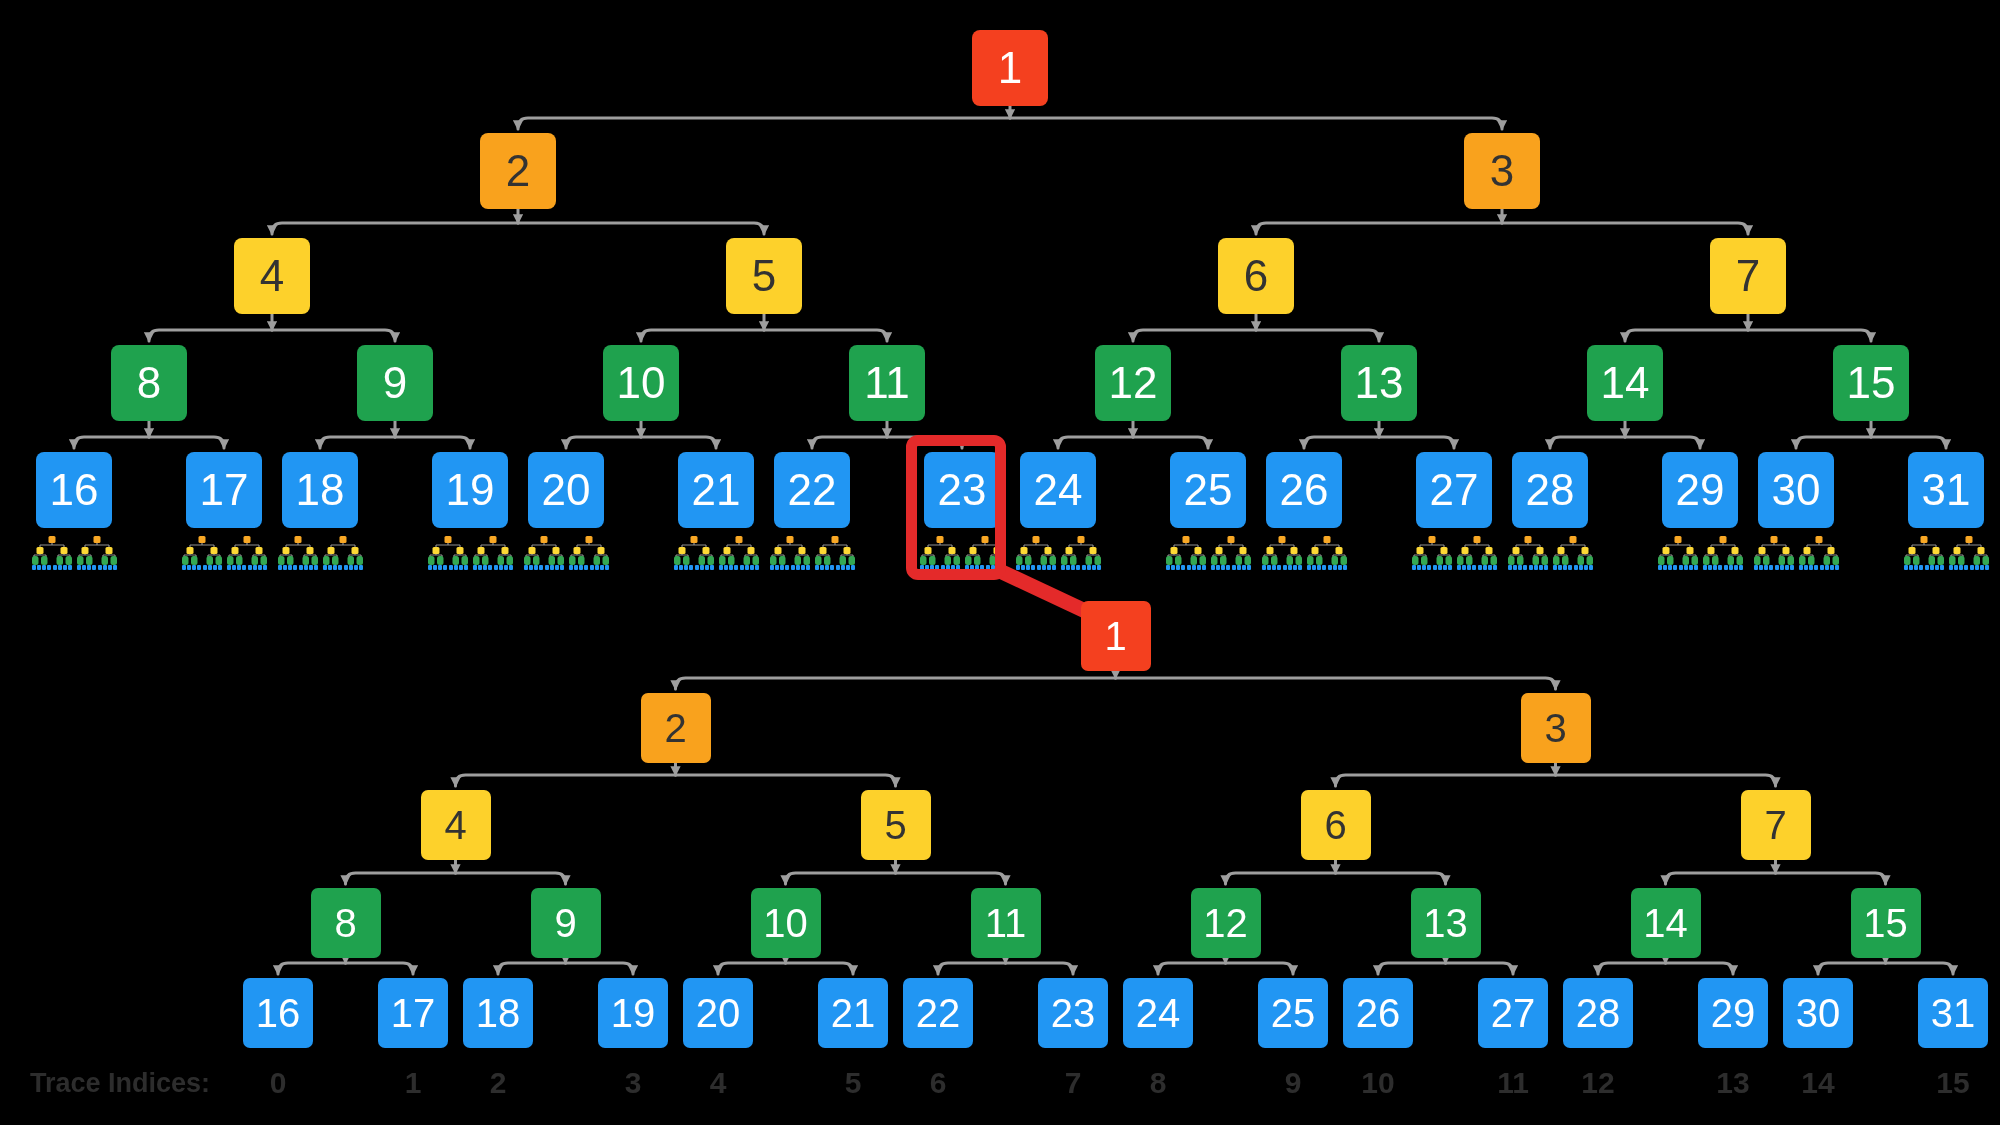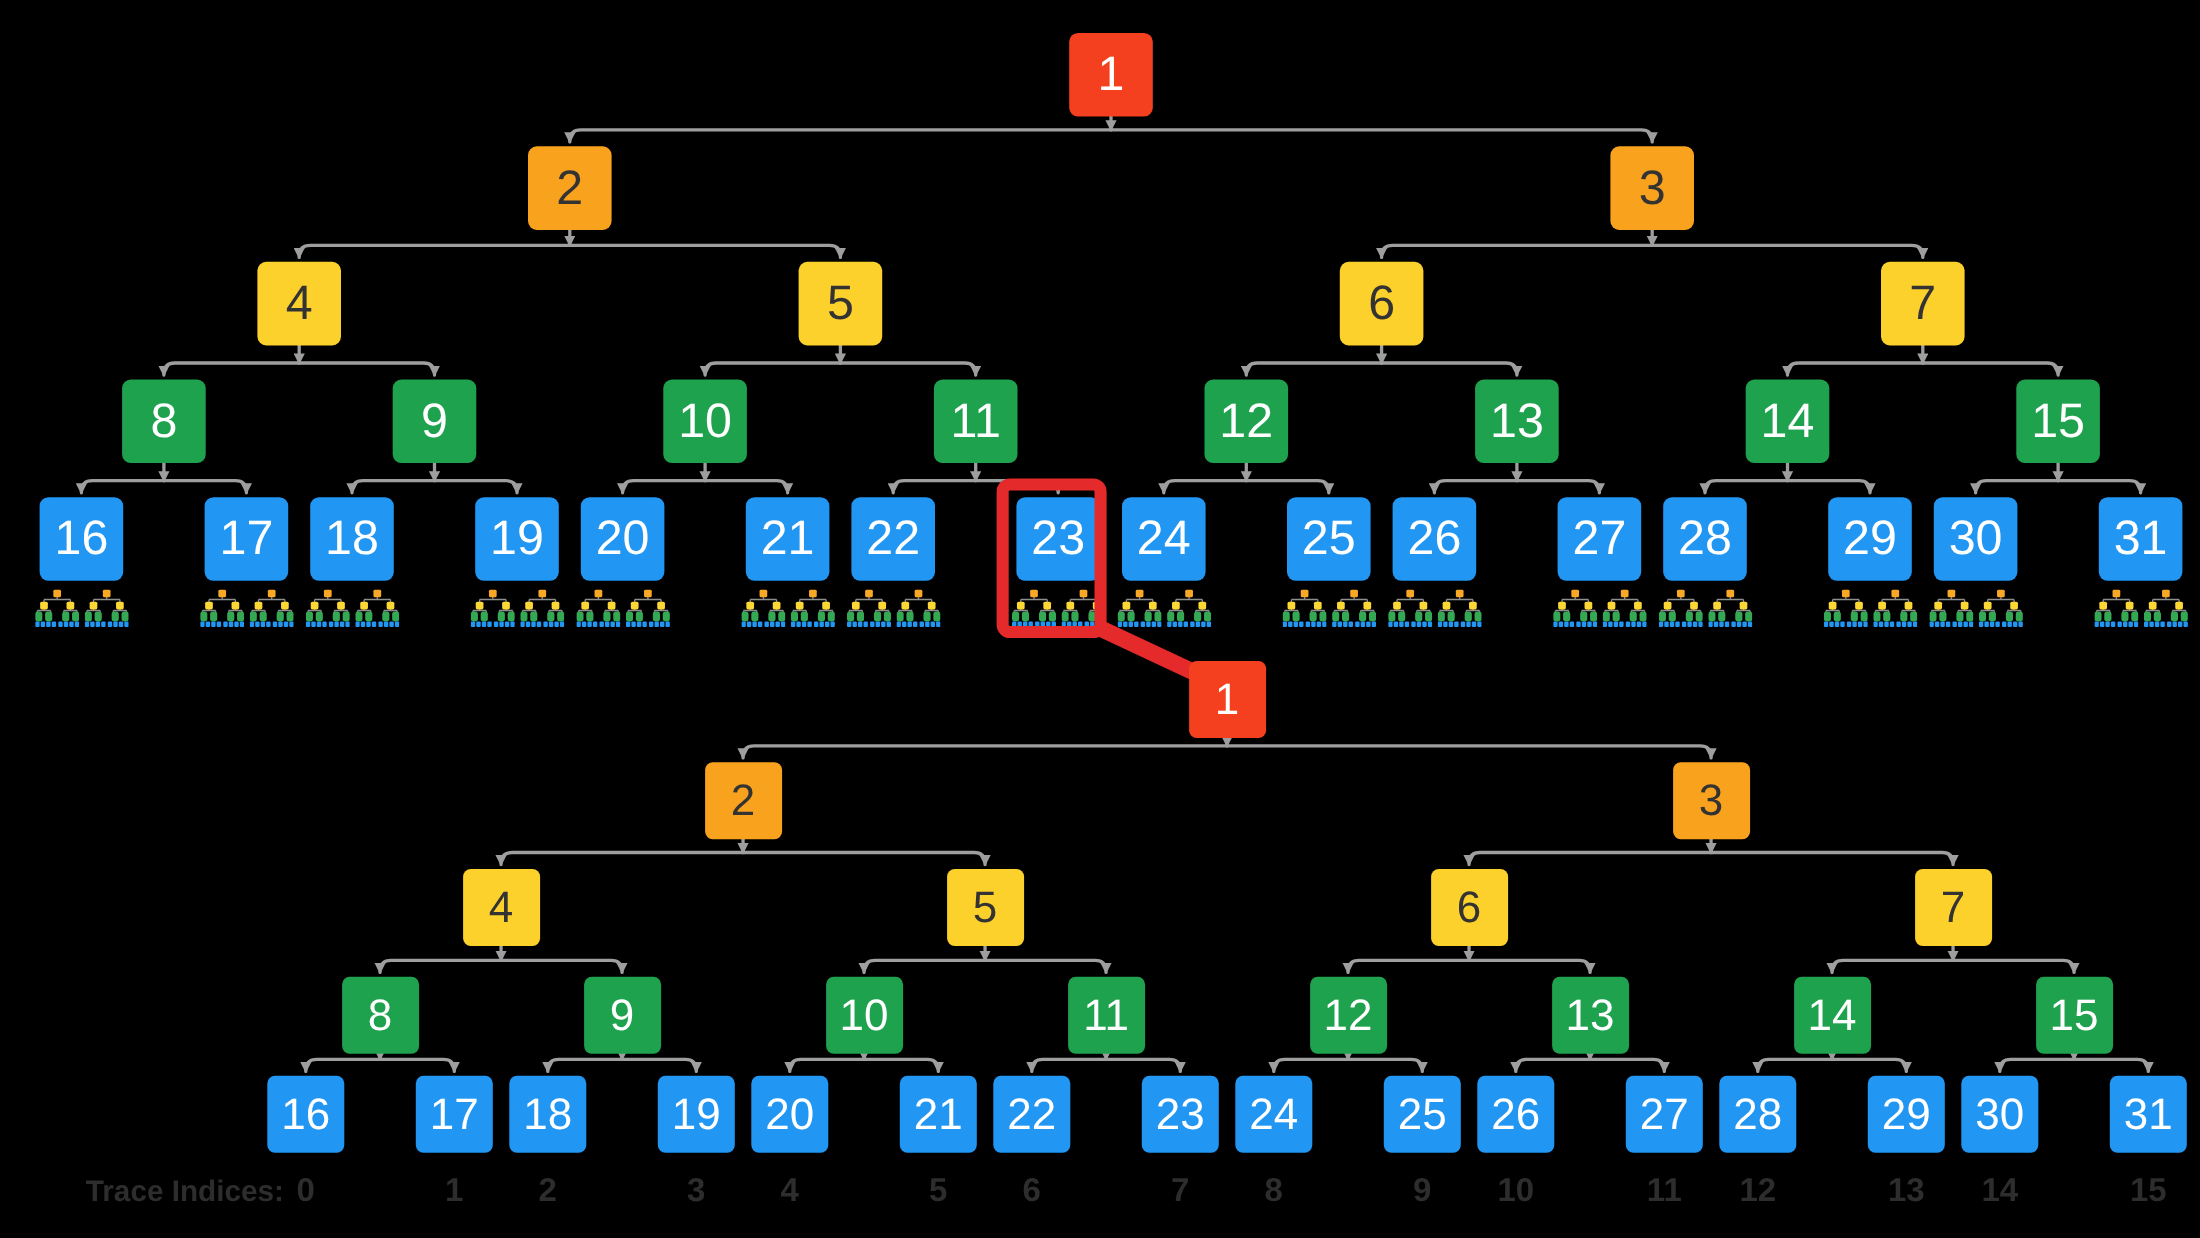--- a/index.html
+++ b/index.html
@@ -911,21 +911,21 @@
       <div class="node bottom" style="left: 1478px; top: 978px; width: 70px; height: 70px; background: rgb(33, 150, 243); color: rgb(255, 255, 255);">27</div>
       <div class="node bottom" style="left: 1563px; top: 978px; width: 70px; height: 70px; background: rgb(33, 150, 243); color: rgb(255, 255, 255);">28</div>
       <div class="node bottom" style="left: 1698px; top: 978px; width: 70px; height: 70px; background: rgb(33, 150, 243); color: rgb(255, 255, 255);">29</div>
       <div class="node bottom" style="left: 1783px; top: 978px; width: 70px; height: 70px; background: rgb(33, 150, 243); color: rgb(255, 255, 255);">30</div>
       <div class="node bottom" style="left: 1918px; top: 978px; width: 70px; height: 70px; background: rgb(33, 150, 243); color: rgb(255, 255, 255);">31</div>
     </div>
 
   <div id="highlight-box" style="border-color: rgb(228, 42, 42);"></div>
 
   <div id="trace-row">
-    <span id="trace-label" style="color: rgb(45, 45, 45); margin-left: 48px;">Trace Indices:</span>
+    <span id="trace-label" style="color: rgb(45, 45, 45);">Trace Indices:</span>
   <span class="trace-num" style="left: 278px; color: rgb(45, 45, 45);">0</span>
       <span class="trace-num" style="left: 413px; color: rgb(45, 45, 45);">1</span>
       <span class="trace-num" style="left: 498px; color: rgb(45, 45, 45);">2</span>
       <span class="trace-num" style="left: 633px; color: rgb(45, 45, 45);">3</span>
       <span class="trace-num" style="left: 718px; color: rgb(45, 45, 45);">4</span>
       <span class="trace-num" style="left: 853px; color: rgb(45, 45, 45);">5</span>
       <span class="trace-num" style="left: 938px; color: rgb(45, 45, 45);">6</span>
       <span class="trace-num" style="left: 1073px; color: rgb(45, 45, 45);">7</span>
       <span class="trace-num" style="left: 1158px; color: rgb(45, 45, 45);">8</span>
       <span class="trace-num" style="left: 1293px; color: rgb(45, 45, 45);">9</span>

